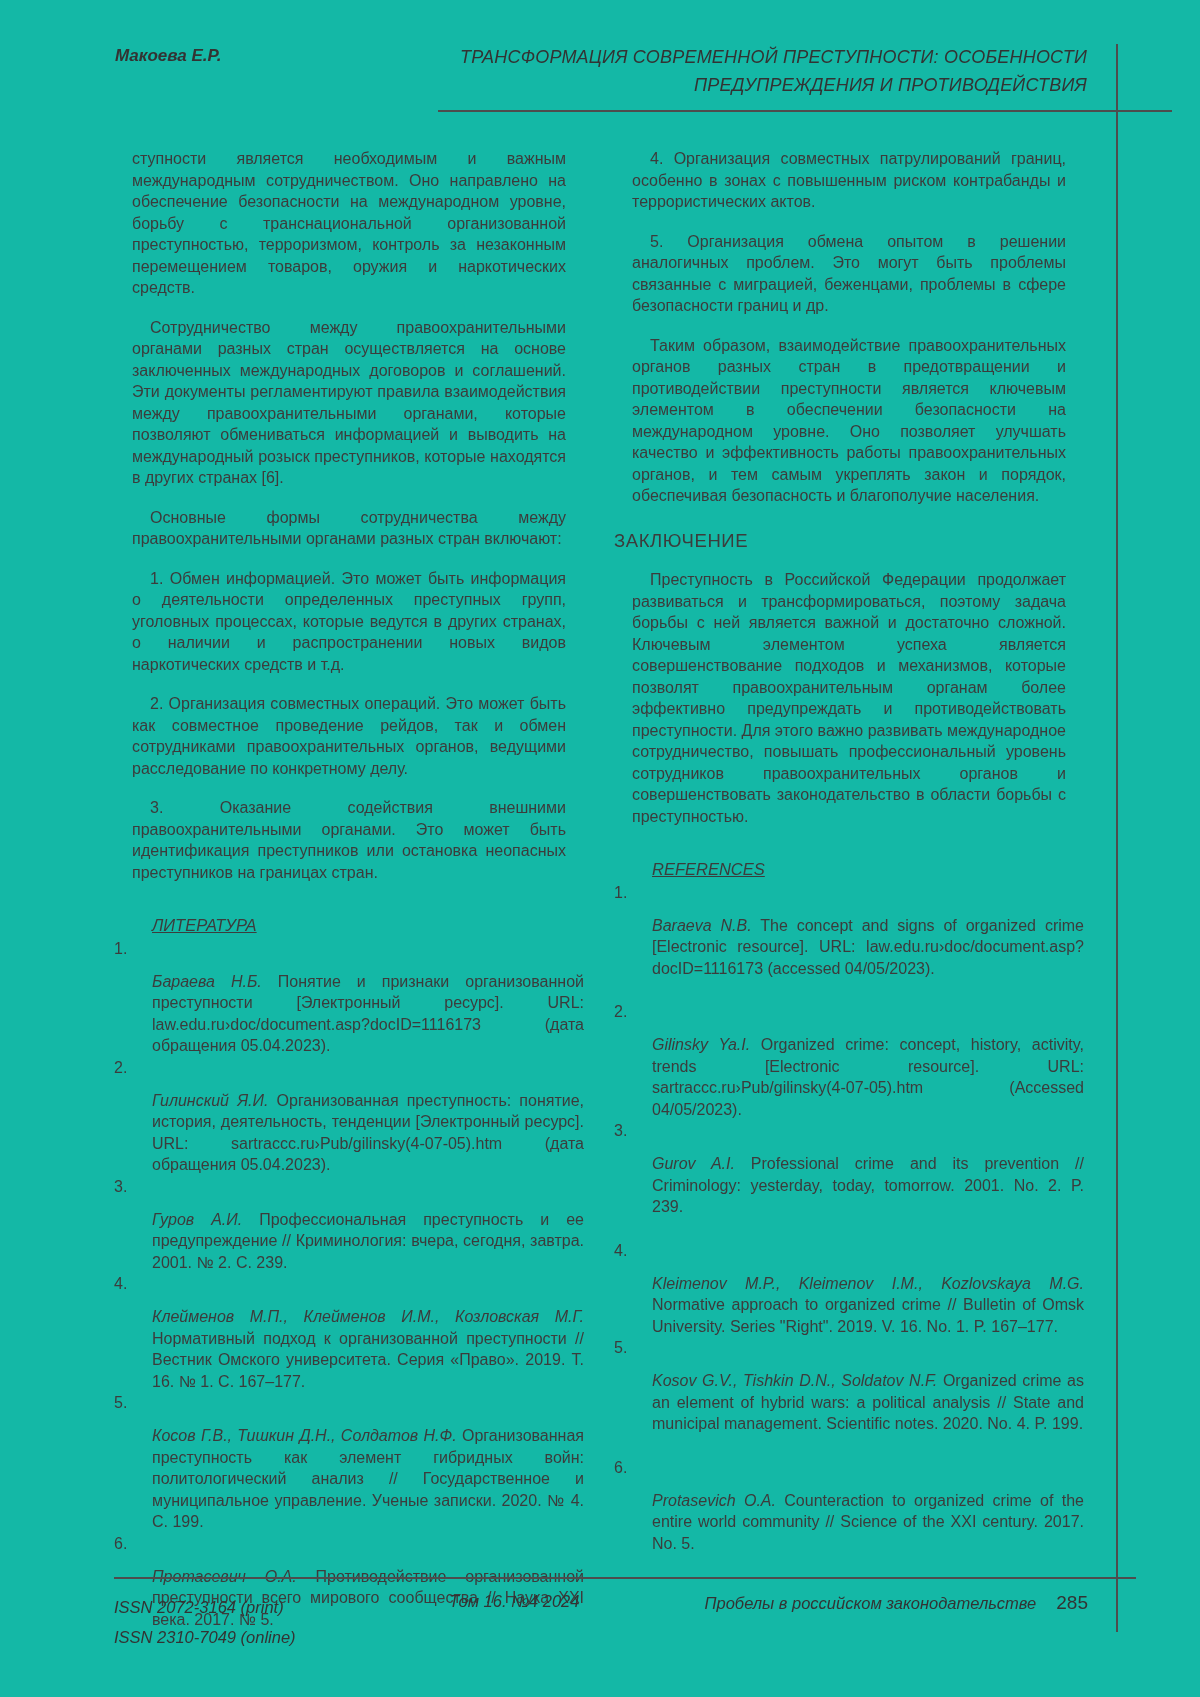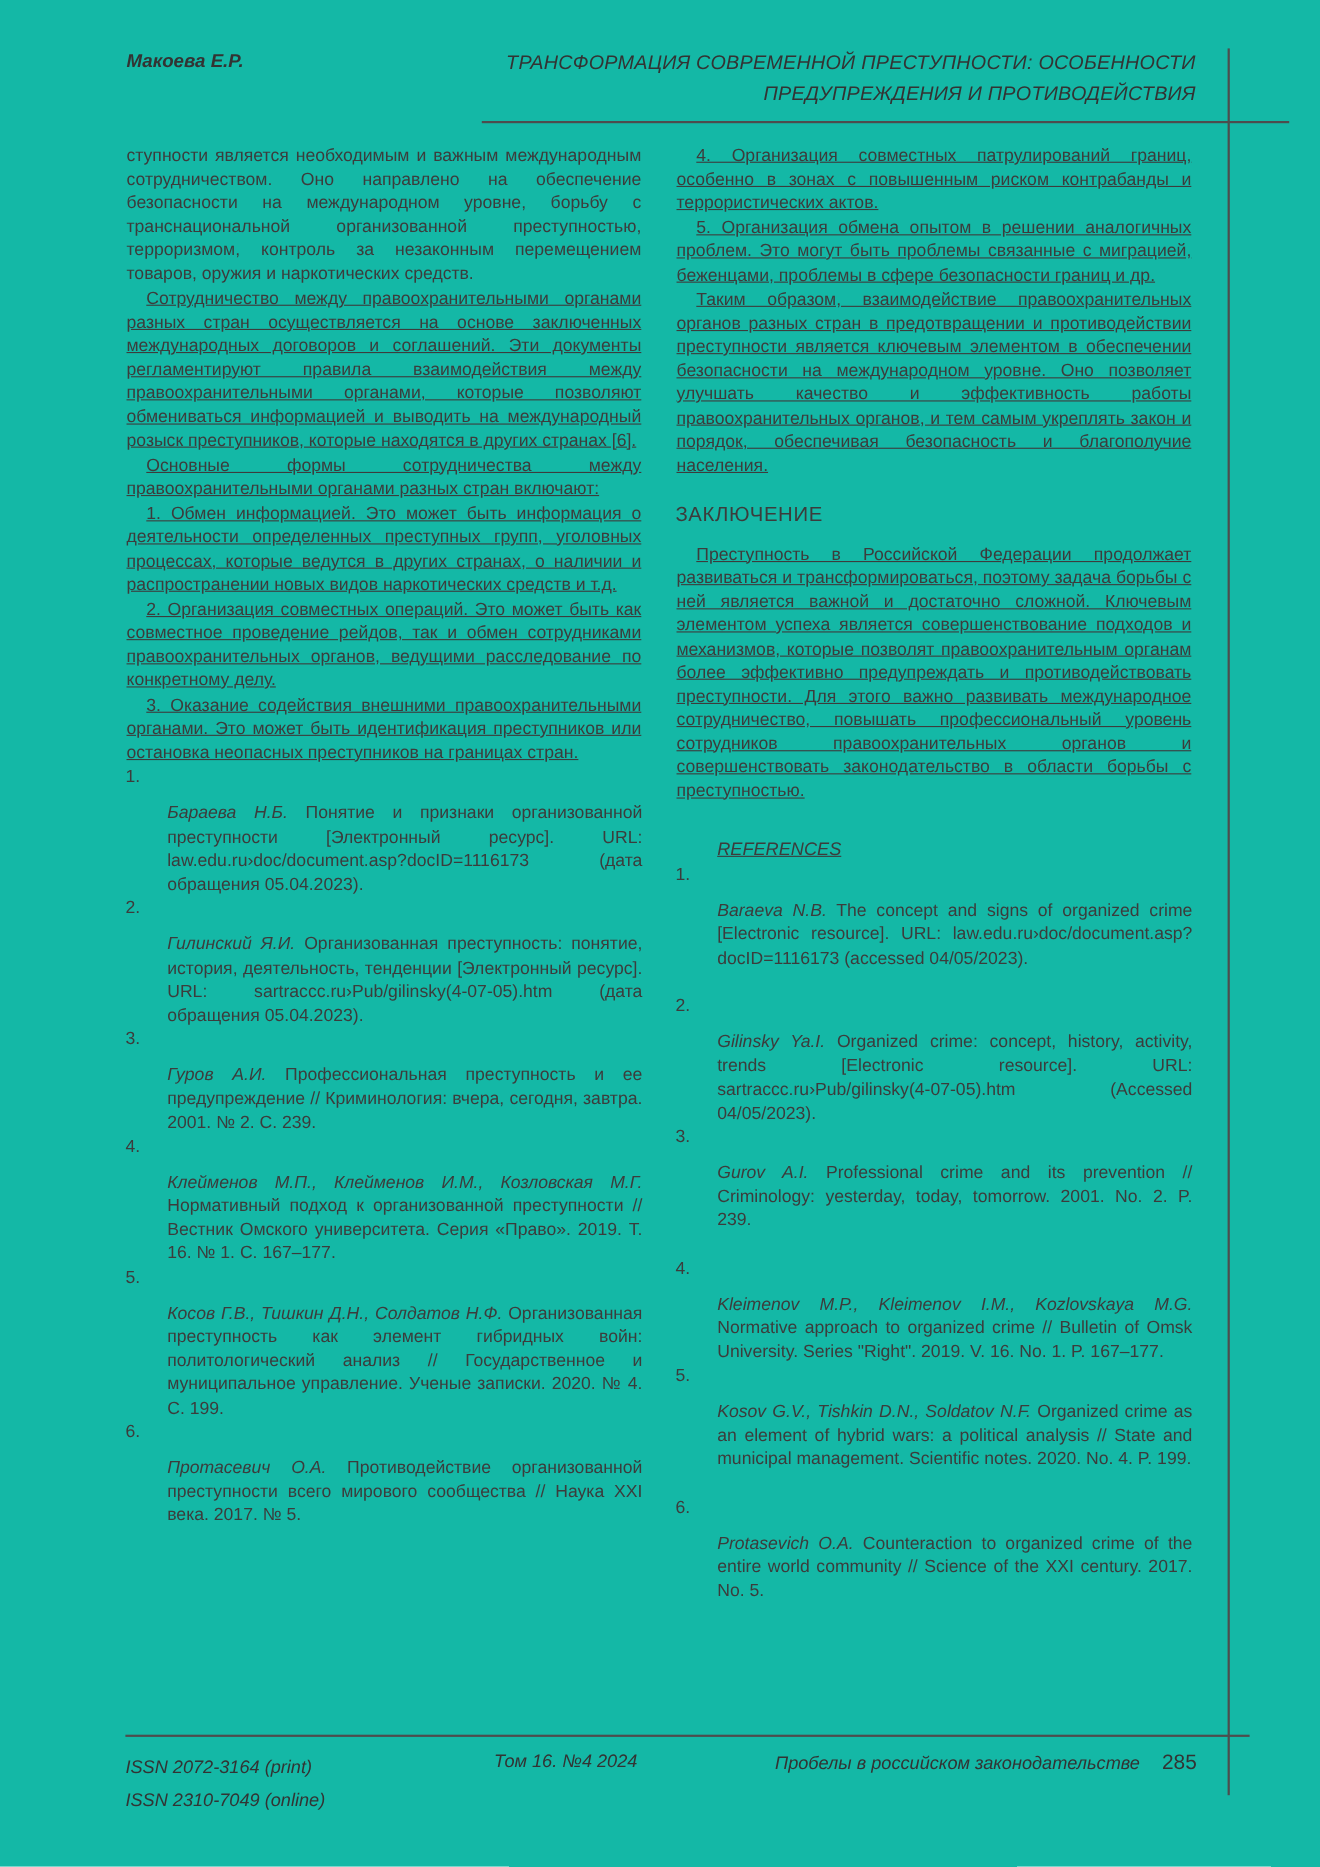--- a/index.html
+++ b/index.html
@@ -37,22 +37,22 @@
     width: 1022px; height: 2px; background: #4d4d4d;
   }
   
   .col {
     position: absolute; top: 130px; width: 470px;
     font-size: 16px; line-height: 21.5px;
     text-align: justify; color: #3c3c3c;
   }
   .col-left  { left: 114px; }
   .col-right { left: 614px; }
-  .col p { margin: 1px; }
-  .col p.ind { text-indent: 18px; text-decoration: underline; }
+  .col p { margin: 18px; }
+  .col p.ind { text-indent: 18px; }
   
   .sec-heading {
     margin: 32px 0 1px 38px;
     font-style: italic; text-decoration: underline;
     font-size: 16.5px; color: #3c3c3c;
   }
   .concl-heading {
     margin: 23px 0 15px 0;
     font-size: 18.5px; letter-spacing: 0.6px;
     text-align: left; color: #3c3c3c;
@@ -93,20 +93,21 @@
   <div class="rule-vertical"></div>
 
   <div class="col col-left">
     <p>ступности является необходимым и важным международным сотрудничеством. Оно направлено на обеспечение безопасности на международном уровне, борьбу с транснациональной организованной преступностью, терроризмом, контроль за незаконным перемещением товаров, оружия и наркотических средств.</p>
     <p class="ind">Сотрудничество между правоохранительными органами разных стран осуществляется на основе заключенных международных договоров и соглашений. Эти документы регламентируют правила взаимодействия между правоохранительными органами, которые позволяют обмениваться информацией и выводить на международный розыск преступников, которые находятся в других странах [6].</p>
     <p class="ind">Основные формы сотрудничества между правоохранительными органами разных стран включают:</p>
     <p class="ind">1. Обмен информацией. Это может быть информация о деятельности определенных преступных групп, уголовных процессах, которые ведутся в других странах, о наличии и распространении новых видов наркотических средств и т.д.</p>
     <p class="ind">2. Организация совместных операций. Это может быть как совместное проведение рейдов, так и обмен сотрудниками правоохранительных органов, ведущими расследование по конкретному делу.</p>
     <p class="ind">3. Оказание содействия внешними правоохранительными органами. Это может быть идентификация преступников или остановка неопасных преступников на границах стран.</p>
 
+    <div class="sec-heading">ЛИТЕРАТУРА</div>
 
     <div class="ref-item">
       <span class="ref-num">1.</span>
       <span class="ref-body"><i>Бараева Н.Б.</i> <span>Понятие и признаки организованной преступности [Электронный ресурс]. URL: law.edu.ru›doc/document.asp?docID=1116173 (дата обращения 05.04.2023).</span></span>
     </div>
     <div class="ref-item">
       <span class="ref-num">2.</span>
       <span class="ref-body"><i>Гилинский Я.И.</i> <span>Организованная преступность: понятие, история, деятельность, тенденции [Электронный ресурс]. URL: sartraccc.ru›Pub/gilinsky(4-07-05).htm (дата обращения 05.04.2023).</span></span>
     </div>
     <div class="ref-item">

